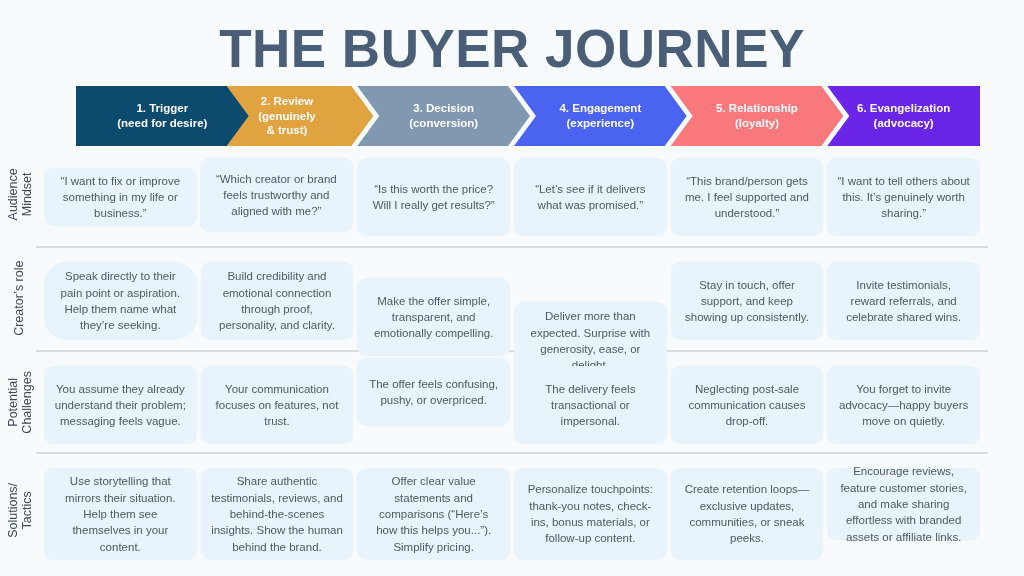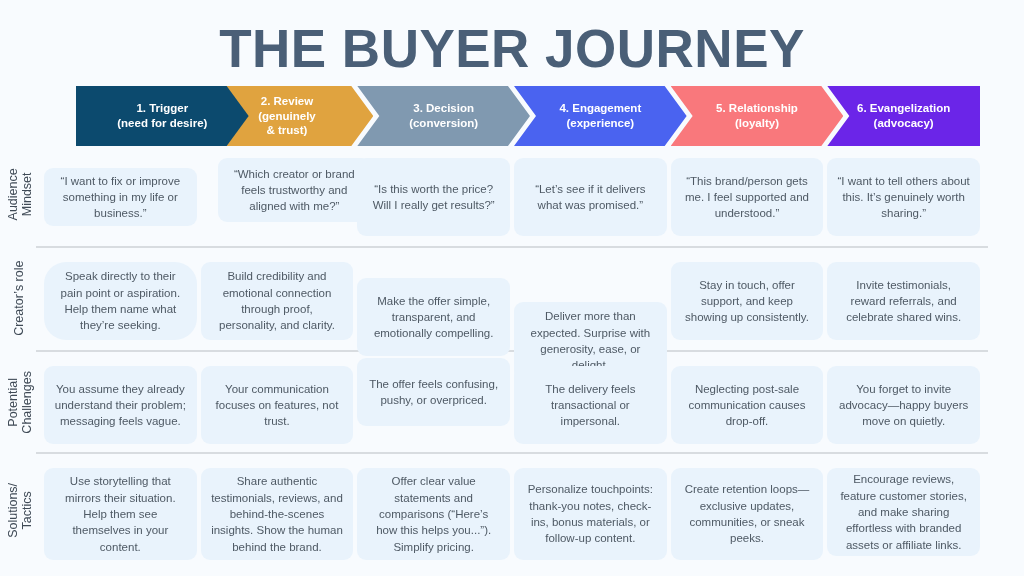--- a/index.html
+++ b/index.html
@@ -199,21 +199,21 @@
         <div class="row-label">
           <div class="row-label-text">
             <div>Audience</div>
             <div>Mindset</div>
           </div>
         </div>
         <div class="cards">
           <div class="card" style="left: 0px; width: 152.667px; top: 18px; height: 58px;">
             <div class="card-text">“I want to fix or improve something in my life or business.”</div>
           </div>
-          <div class="card" style="left: 174px; width: 152.667px; top: 8px; height: 64px;">
+          <div class="card" style="left: 156px; width: 152.667px; top: 8px; height: 74px;">
             <div class="card-text">“Which creator or brand feels trustworthy and aligned with me?”</div>
           </div>
           <div class="card" style="left: 313.333px; width: 152.667px; top: 8px; height: 78px;">
             <div class="card-text">“Is this worth the price? Will I really get results?”</div>
           </div>
           <div class="card" style="left: 470px; width: 152.667px; top: 8px; height: 78px;">
             <div class="card-text">“Let’s see if it delivers what was promised.”</div>
           </div>
           <div class="card" style="left: 626.667px; width: 152.667px; top: 8px; height: 78px;">
             <div class="card-text">“This brand/person gets me. I feel supported and understood.”</div>
@@ -294,20 +294,20 @@
           </div>
           <div class="card" style="left: 313.333px; width: 152.667px; top: 8px; height: 92px;">
             <div class="card-text">Offer clear value statements and comparisons (“Here’s how this helps you...”). Simplify pricing.</div>
           </div>
           <div class="card" style="left: 470px; width: 152.667px; top: 8px; height: 92px;">
             <div class="card-text">Personalize touchpoints: thank-you notes, check-ins, bonus materials, or follow-up content.</div>
           </div>
           <div class="card" style="left: 626.667px; width: 152.667px; top: 8px; height: 92px;">
             <div class="card-text">Create retention loops—exclusive updates, communities, or sneak peeks.</div>
           </div>
-          <div class="card" style="left: 783.333px; width: 152.667px; top: 8px; height: 88px;">
+          <div class="card" style="left: 783.333px; width: 152.667px; top: 8px; height: 72px;">
             <div class="card-text">Encourage reviews, feature customer stories, and make sharing effortless with branded assets or affiliate links.</div>
           </div>
         </div>
       </div>
     </div>
 
 </div>
 
 </body></html>

